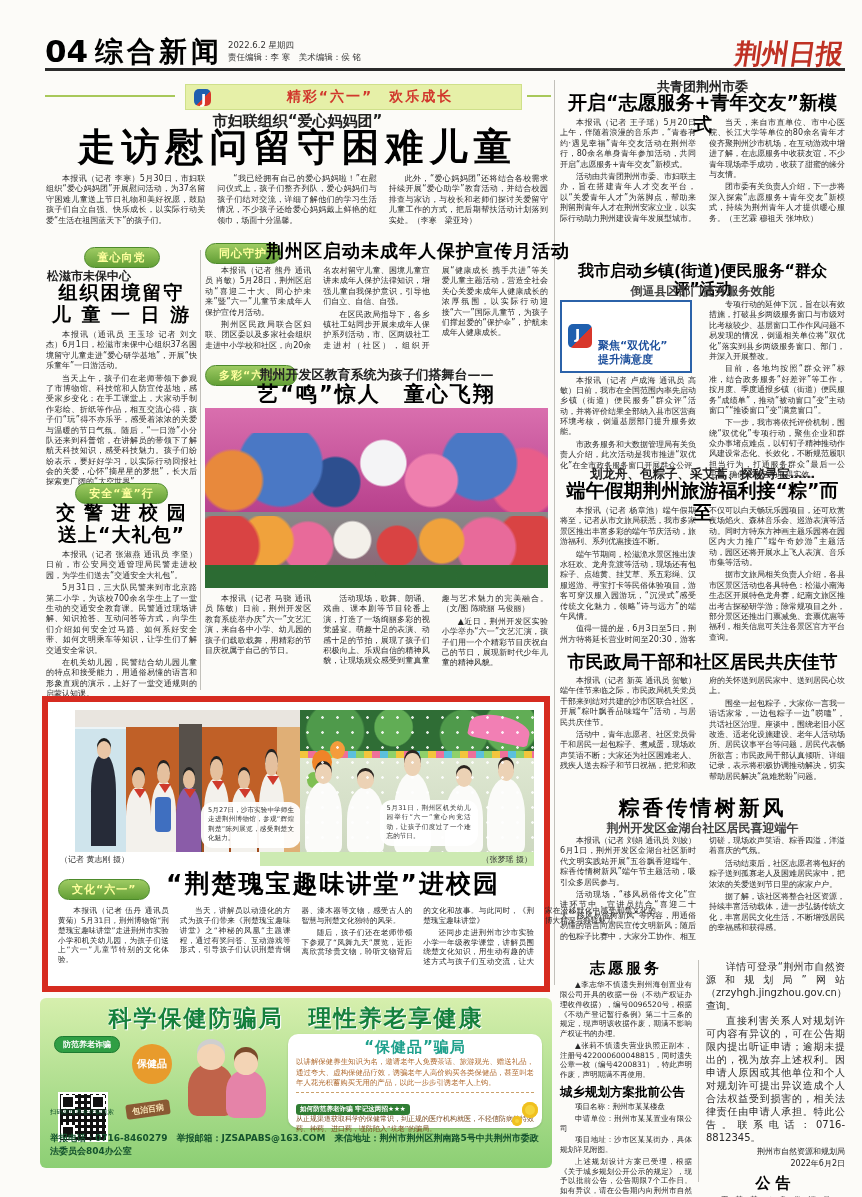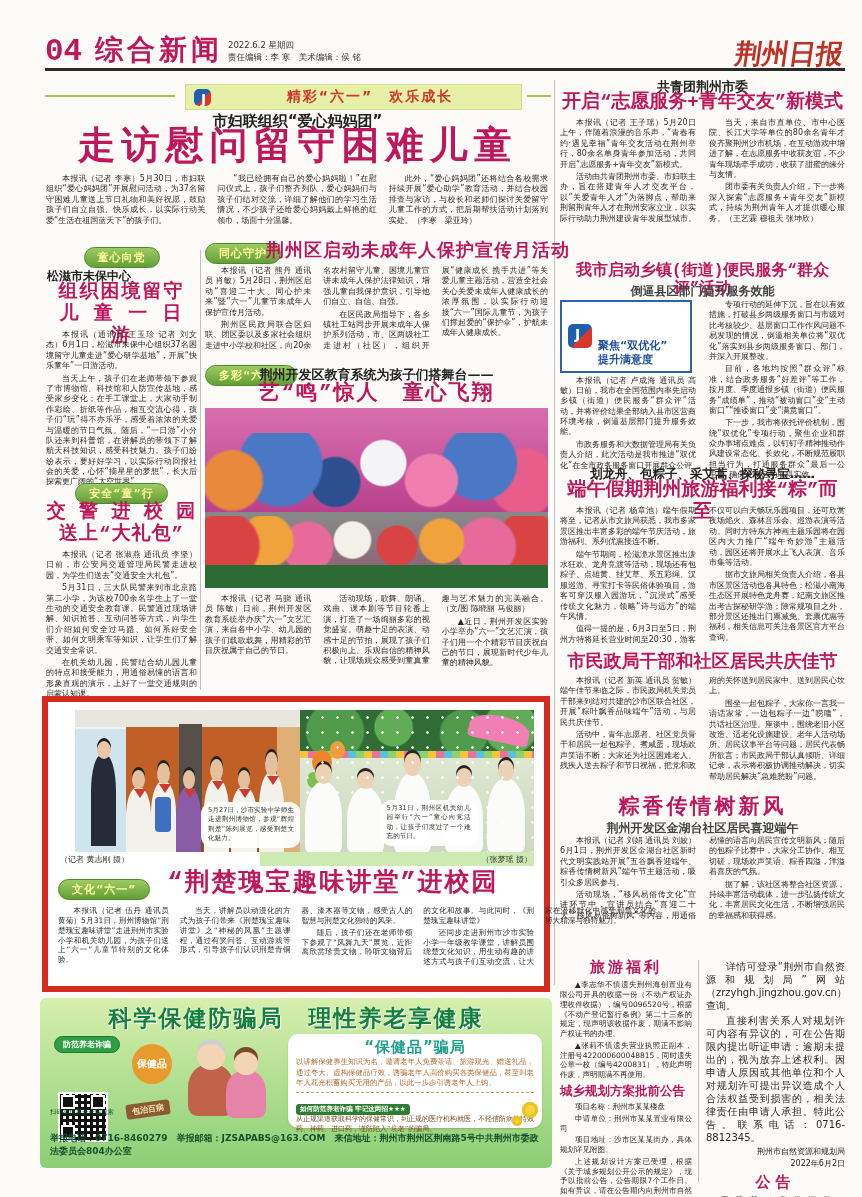--- a/index.html
+++ b/index.html
@@ -1,20 +1,20 @@
 <!DOCTYPE html>
 <html><head>
 <meta charset="utf-8">
 <style>
   html,body{margin:0;padding:0;background:#e8e6e1;}
   #page{position:relative;width:862px;height:1197px;margin:0 auto;background:#fcfbf8;overflow:hidden;
         font-family:"DejaVu Sans","Liberation Sans",sans-serif;color:#1a1a1a;}
   .abs{position:absolute;}
   .ctr{text-align:center;}
-  .hl{font-weight:bold;color:#be185d;line-height:1.15;font-family:Liberation Mono, monospace;}
+  .hl{font-weight:bold;color:#000000;line-height:1.15;}
   .body-text{font-size:8px;line-height:1.3;text-align:justify;color:#2a2a2a;}
   .body-text p{margin:0 0 2px;text-indent:2em;}
   .cols2{column-count:2;column-gap:13px;}
   .cols3{column-count:3;column-gap:12px;}
   .cols4{column-count:4;column-gap:11px;}
   .badge{display:inline-block;background:linear-gradient(180deg,#9ecb63,#639f36);color:#ffff9e;
          font-weight:bold;font-size:11px;padding:2px 13px;border-radius:14px;border:1px solid #4d8a2b;
          letter-spacing:1px;white-space:nowrap;}
   .rule{background:#2b2b2b;}
   .vline{background:#c2c0ba;width:1px;}
@@ -318,26 +318,27 @@
       <p>本报讯（记者 新英 通讯员 贺敏）端午佳节来临之际，市民政局机关党员干部来到结对共建的沙市区联合社区，开展“粽叶飘香品味端午”活动，与居民共庆佳节。</p>
       <p>活动中，青年志愿者、社区党员骨干和居民一起包粽子、煮咸蛋，现场欢声笑语不断；大家还为社区困难老人、残疾人送去粽子和节日祝福，把党和政府的关怀送到居民家中、送到居民心坎上。</p>
       <p>围坐一起包粽子，大家你一言我一语话家常，一边包粽子一边“唠嗑”，共话社区治理。座谈中，围绕老旧小区改造、适老化设施建设、老年人活动场所、居民议事平台等问题，居民代表畅所欲言；市民政局干部认真倾听、详细记录，表示将积极协调推动解决，切实帮助居民解决“急难愁盼”问题。</p>
     </div>
 
   <div class="abs ctr hl" style="left:560px;top:796px;width:285px;font-size:21px;letter-spacing:3px;">粽香传情树新风</div>
   <div class="abs ctr kicker" style="left:560px;top:820px;width:285px;font-size:12px;color:#444;">荆州开发区金湖台社区居民喜迎端午</div>
   <div class="abs body-text cols2" style="left:560px;top:836px;width:285px;height:116px;">
       <p>本报讯（记者 刘娟 通讯员 刘姣）6月1日，荆州开发区金湖台社区新时代文明实践站开展“五谷飘香迎端午、粽香传情树新风”端午节主题活动，吸引众多居民参与。</p>
       <p>活动现场，“移风易俗传文化”宣讲环节中，宣讲员结合“喜迎二十大”“移风易俗树新风”等内容，用通俗易懂的语言向居民宣传文明新风；随后的包粽子比赛中，大家分工协作、相互切磋，现场欢声笑语、粽香四溢，洋溢着喜庆的气氛。</p>
+      <p>活动结束后，社区志愿者将包好的粽子送到孤寡老人及困难居民家中，把浓浓的关爱送到节日里的家家户户。</p>
       <p>据了解，该社区将整合社区资源，持续丰富活动载体，进一步弘扬传统文化，丰富居民文化生活，不断增强居民的幸福感和获得感。</p>
     </div>
 
   <div class="abs vline" style="left:698px;top:960px;height:222px;"></div>
   <div class="abs" style="left:560px;top:960px;width:132px;">
-    <div class="ctr hl" style="font-size:15px;letter-spacing:3px;margin-bottom:3px;">旅游福利</div>
+    <div class="ctr hl" style="font-size:15px;letter-spacing:3px;margin-bottom:3px;">志愿服务</div>
     <div class="body-text" style="font-size:7.5px;">
         <p>▲李志华不慎遗失荆州海创置业有限公司开具的收据一份（不动产权证办理收件收据），编号0096520号，根据《不动产登记暂行条例》第二十三条的规定，现声明该收据作废，期满不影响产权证书的办理。</p>
         <p>▲张莉不慎遗失营业执照正副本，注册号422000600048815，同时遗失公章一枚（编号4200831），特此声明作废，声明期满不再使用。</p>
       </div>
     <div class="hl" style="font-size:12.5px;margin:5px 0 3px;">城乡规划方案批前公告</div>
     <div class="body-text" style="font-size:7.5px;">
         <p>项目名称：荆州市某某楼盘</p>
         <p>申请单位：荆州市某某置业有限公司</p>
         <p>项目地址：沙市区某某街办，具体规划详见附图。</p>
         <p>上述规划设计方案已受理，根据《关于城乡规划公开公示的规定》，现予以批前公告，公告期限7个工作日。如有异议，请在公告期内向荆州市自然资源和规划局反映。</p>

